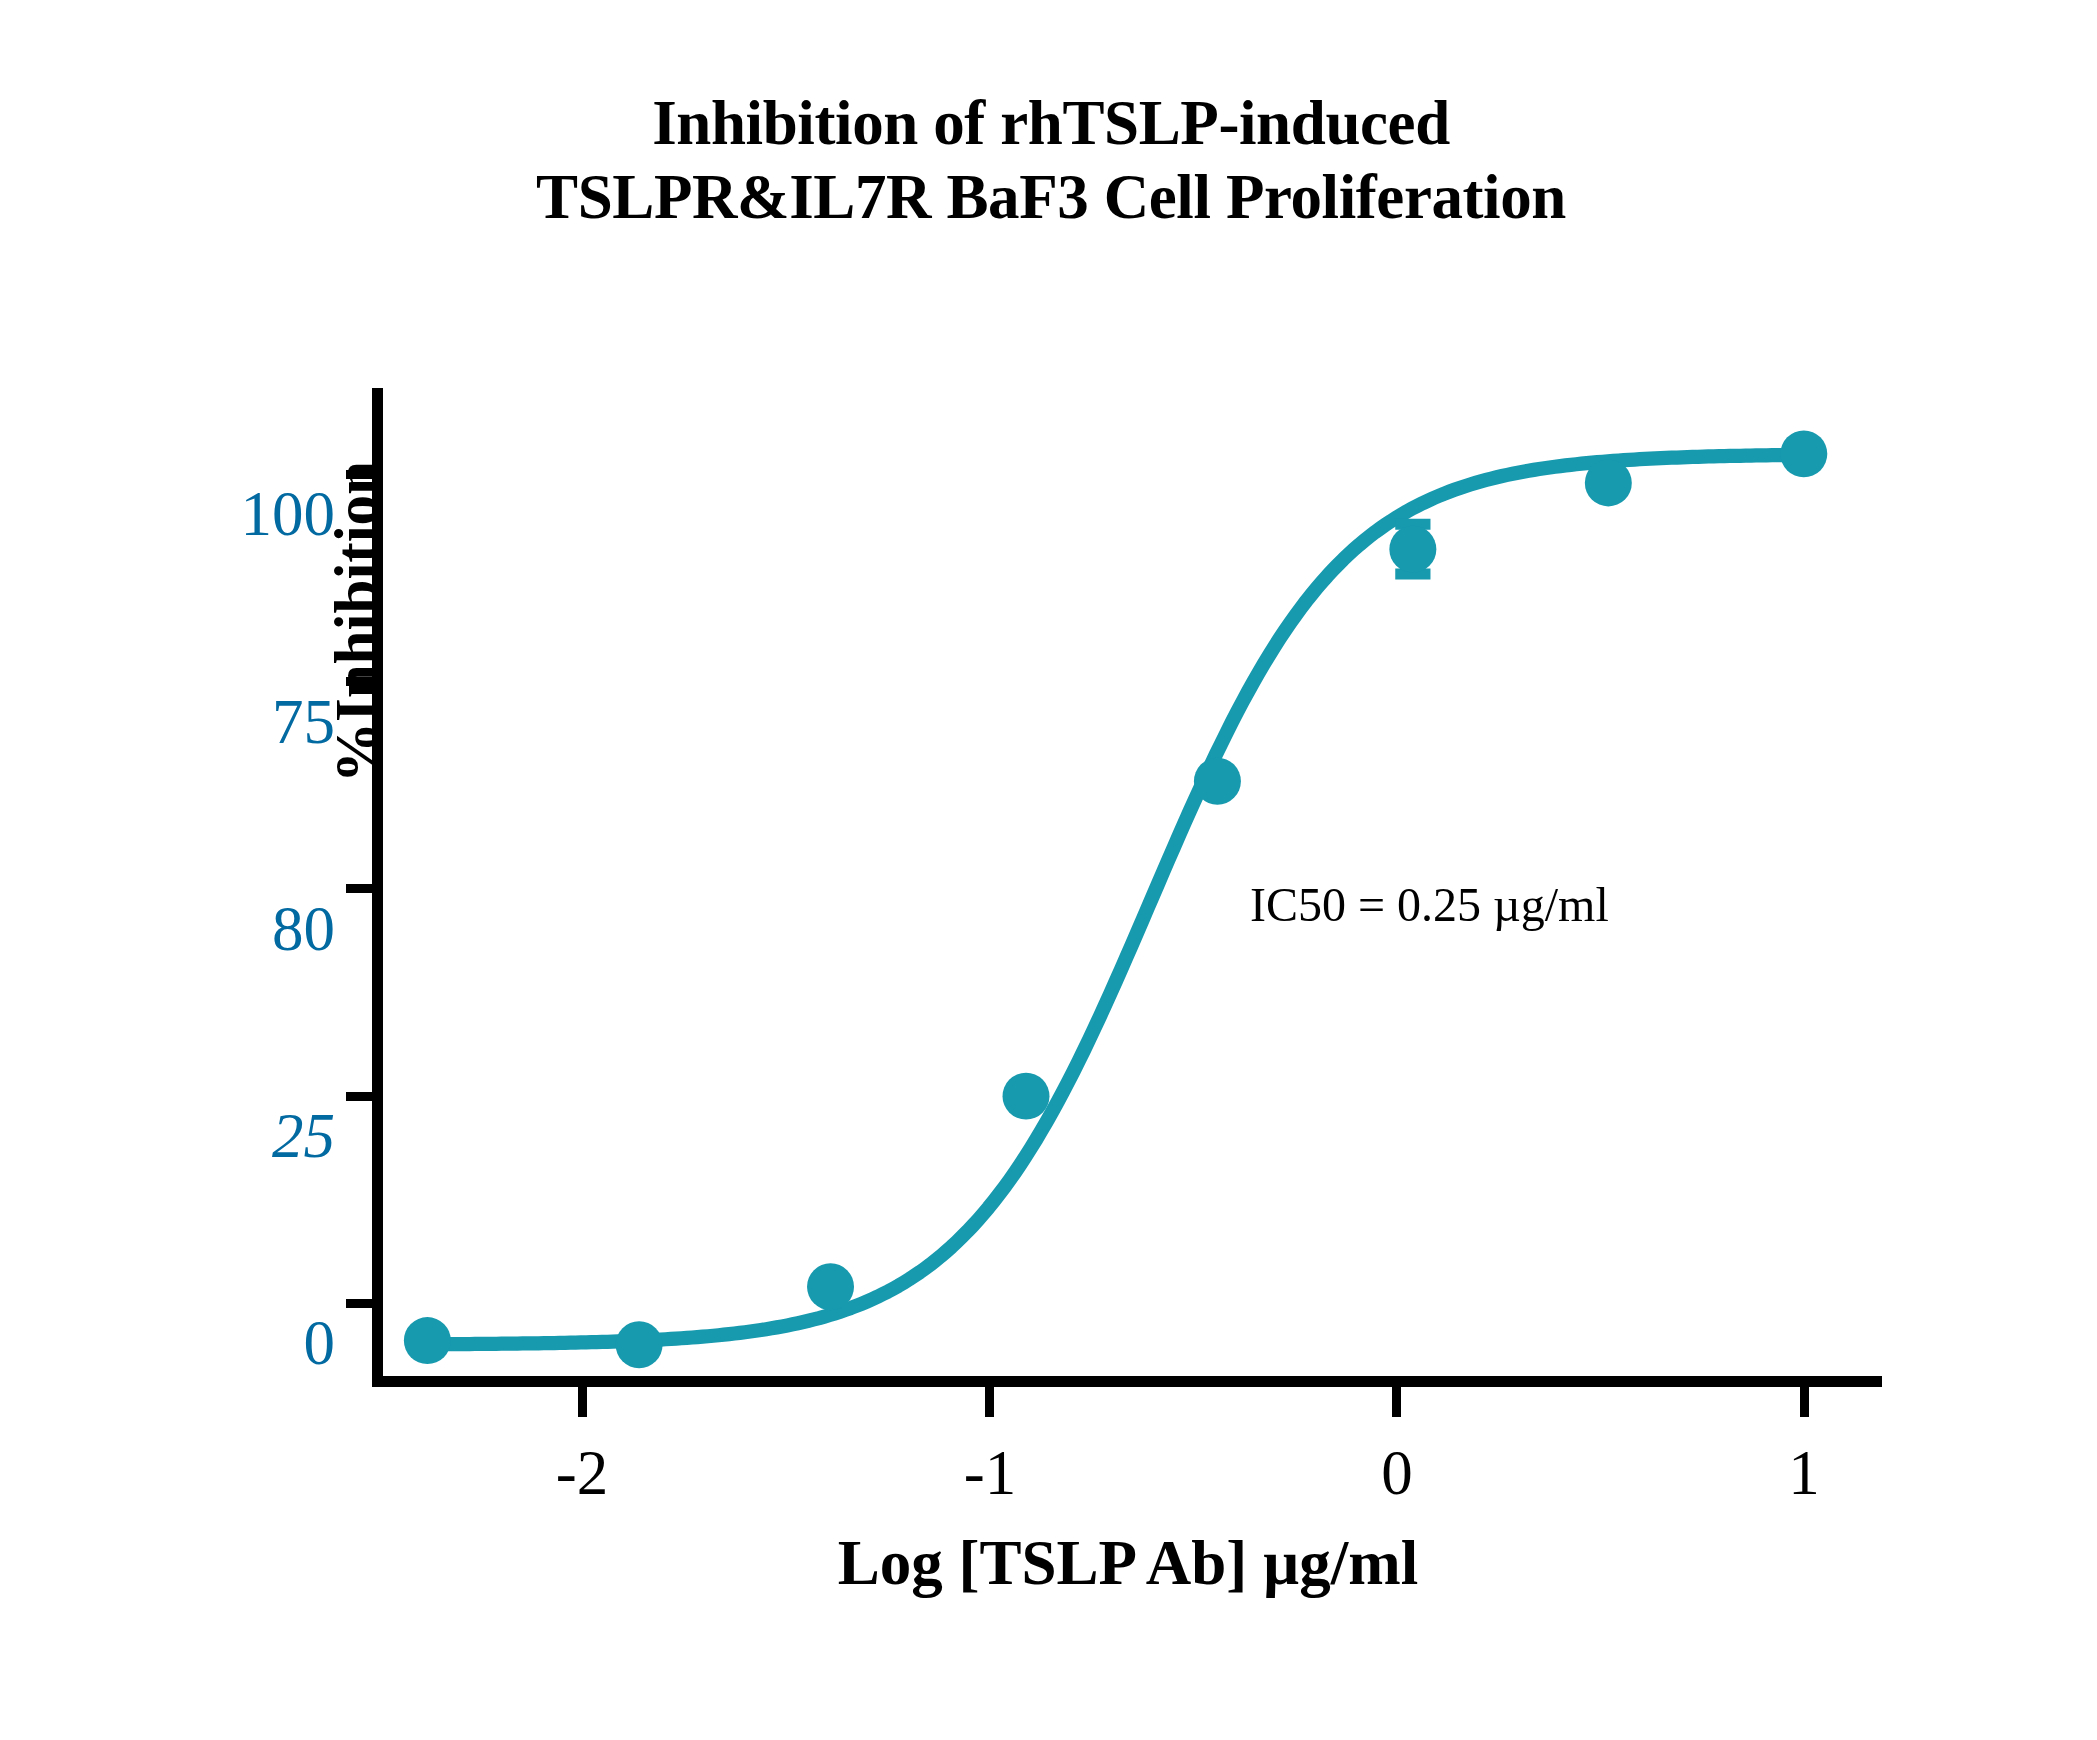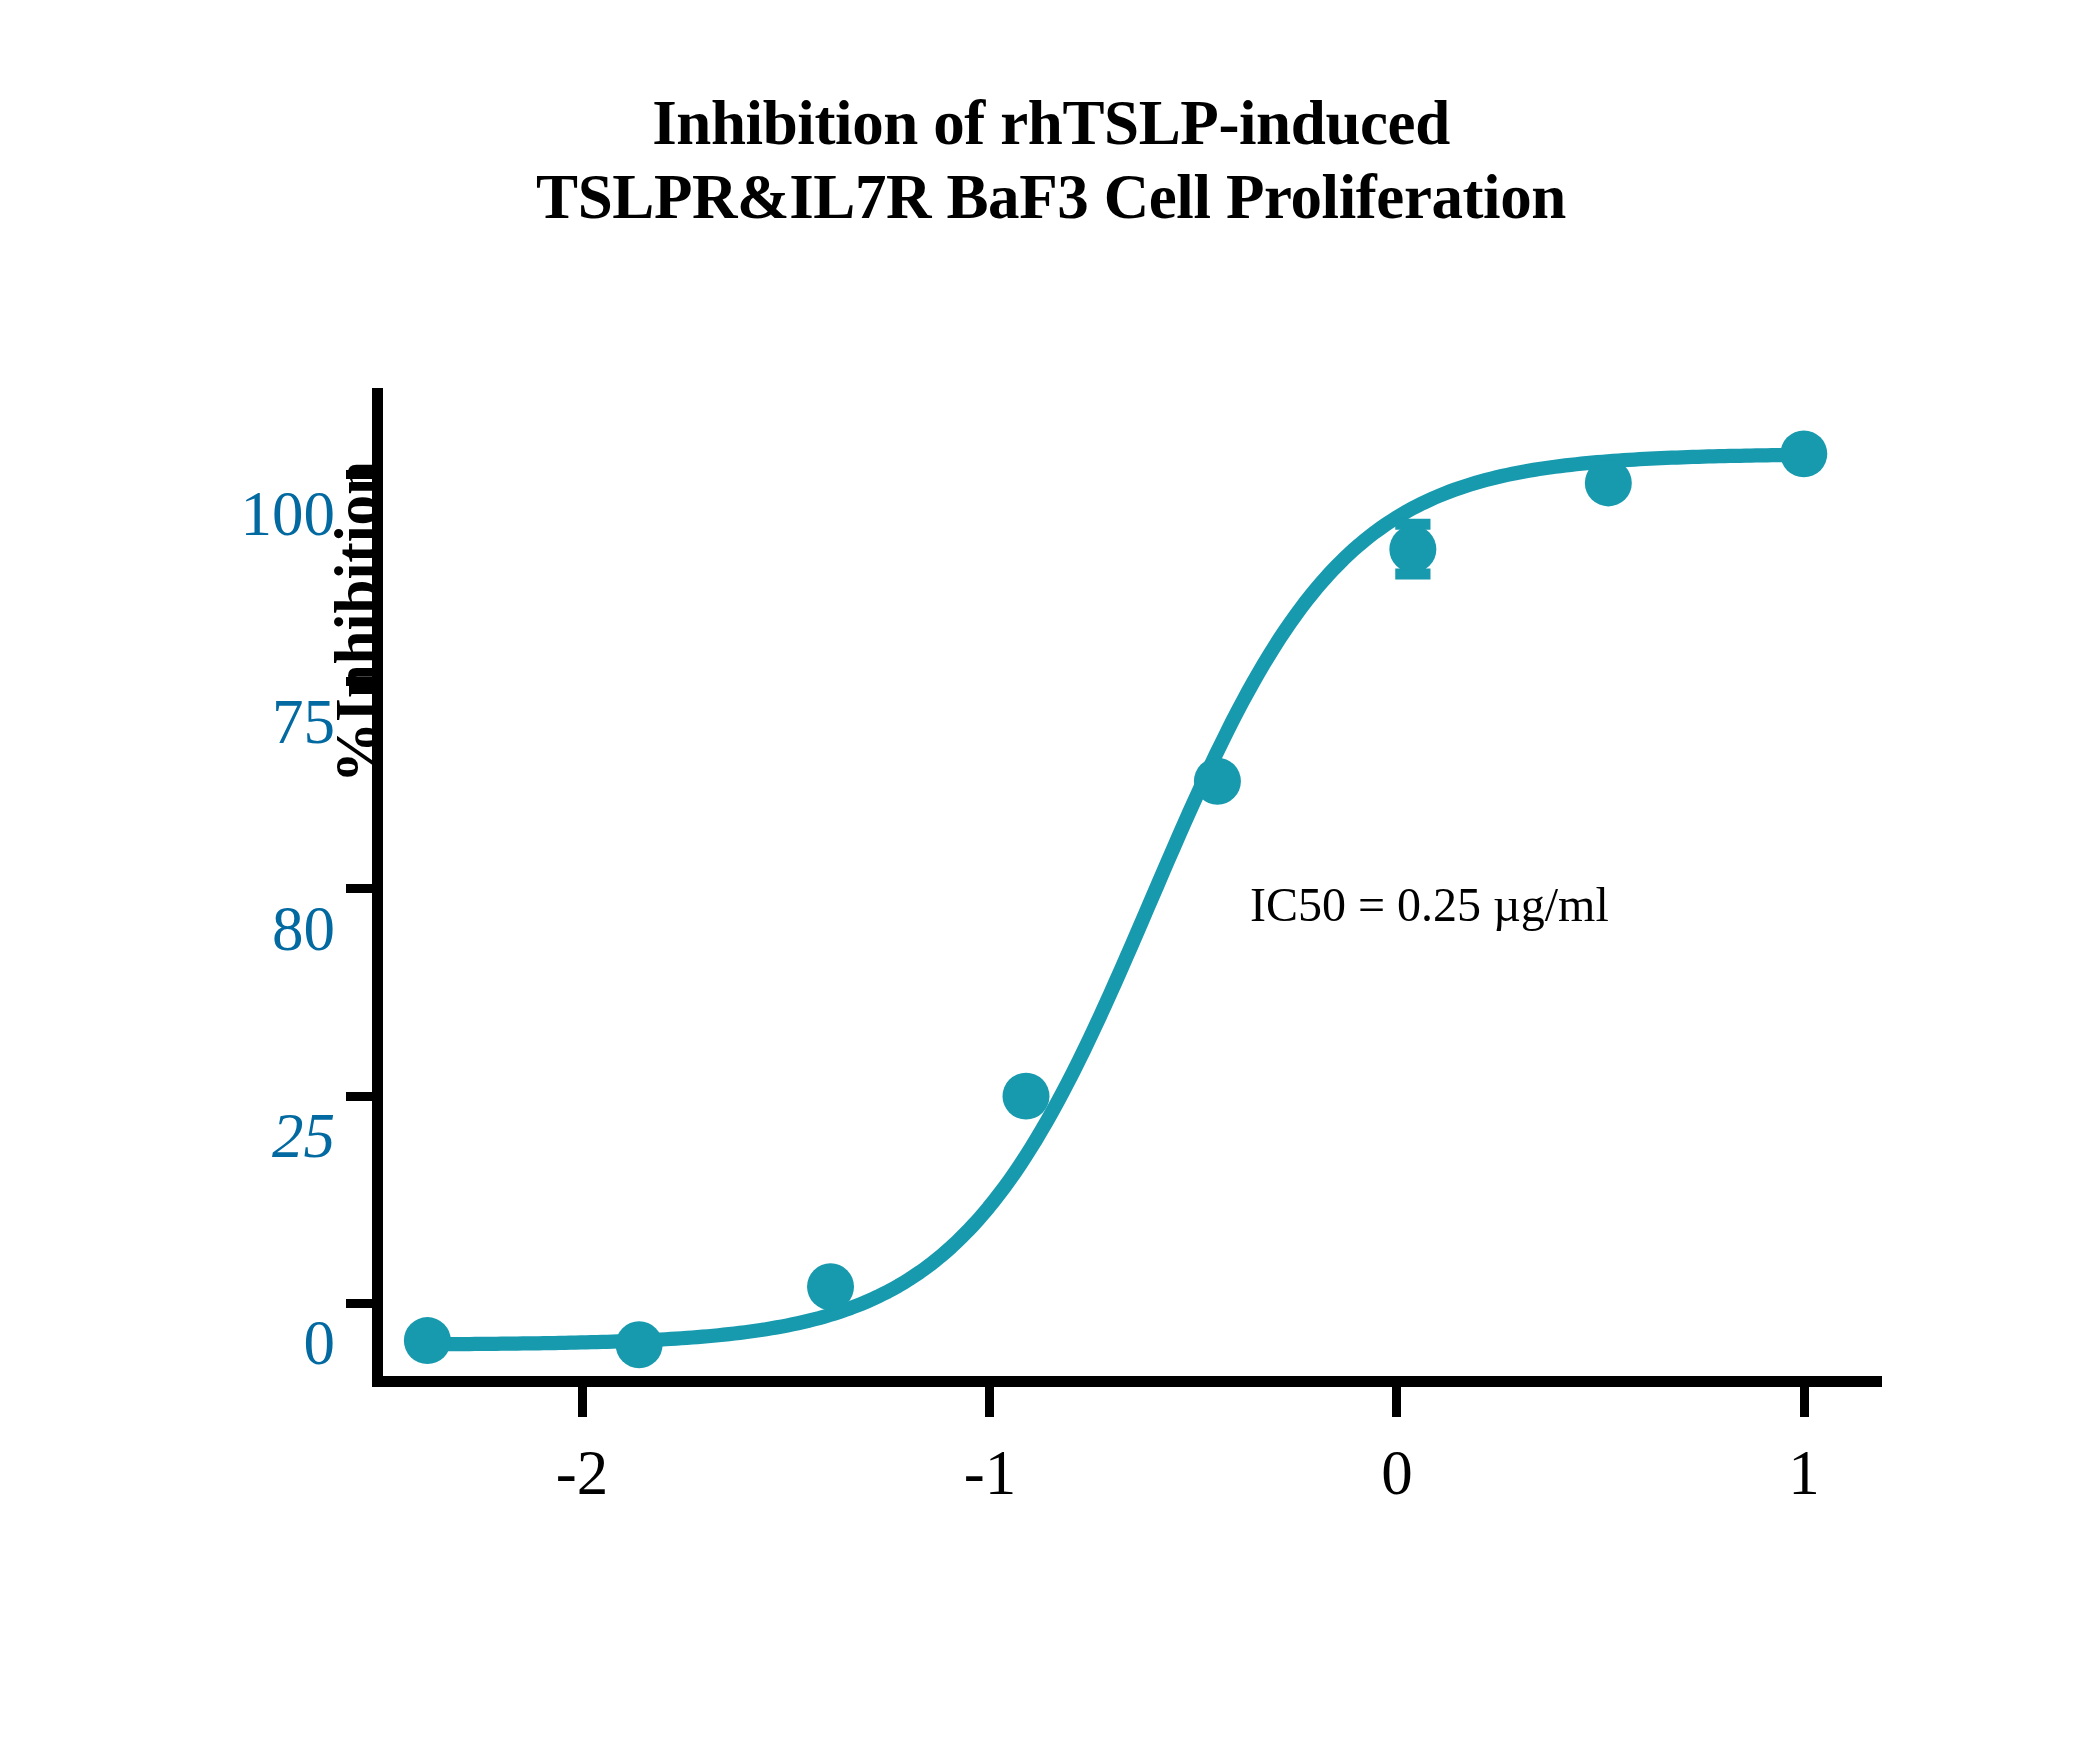--- a/index.html
+++ b/index.html
@@ -137,20 +137,21 @@
 </head>
 <body>
 
 <div id="figure">
 
   <div id="chart-title">Inhibition of rhTSLP-induced
 TSLPR&amp;IL7R BaF3 Cell Proliferation</div>
 
   <div id="y-axis-title">%Inhibition</div>
 
+  <div id="x-axis-title">Log [TSLP Ab] µg/ml</div>
 
   <div id="y-axis-line"></div>
   <div id="x-axis-line"></div>
 
   <div id="y-ticks-layer">
       <div class="y-tick-mark" style="top: 470px;"></div>
       <div class="y-tick-label" style="top: 474px;">100</div>
       <div class="y-tick-mark" style="top: 677px;"></div>
       <div class="y-tick-label" style="top: 682px; text-align: right;">75</div>
       <div class="y-tick-mark" style="top: 884px;"></div>

